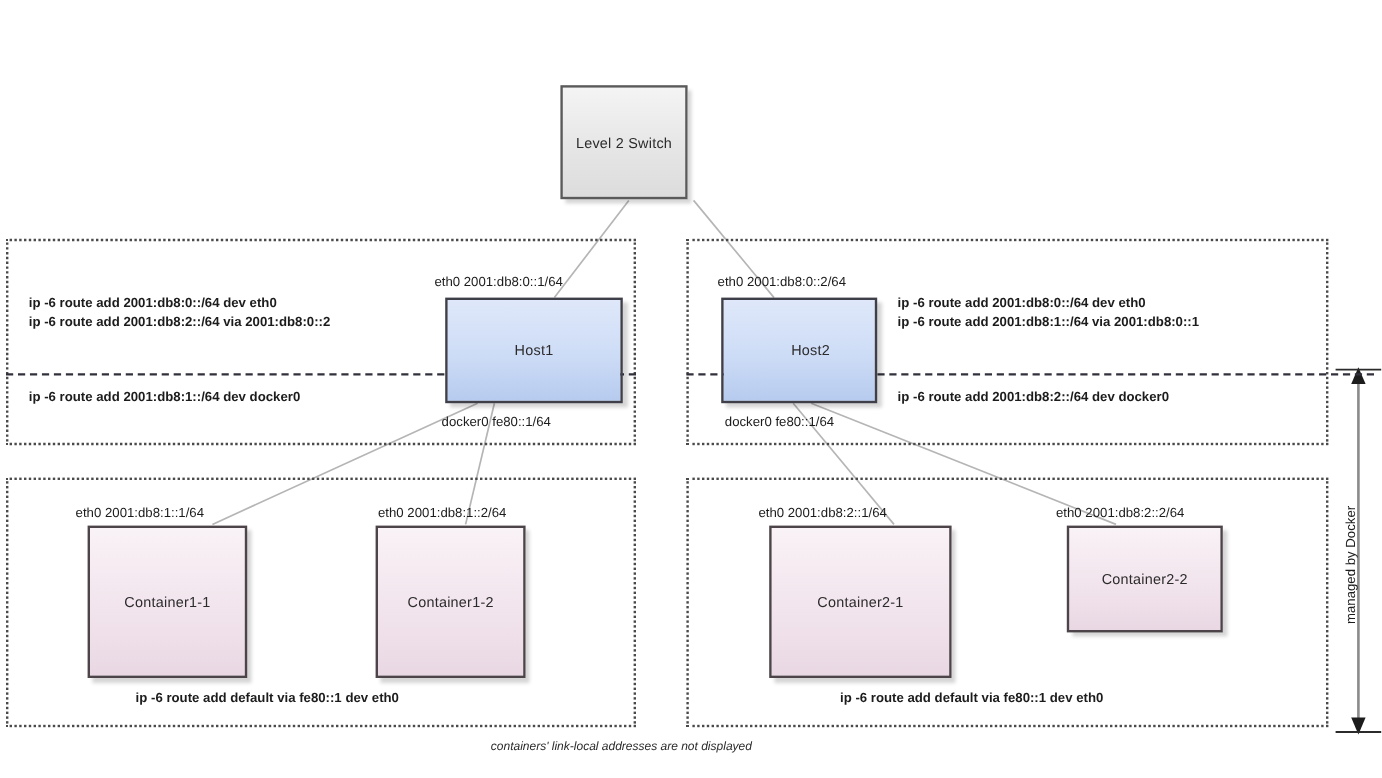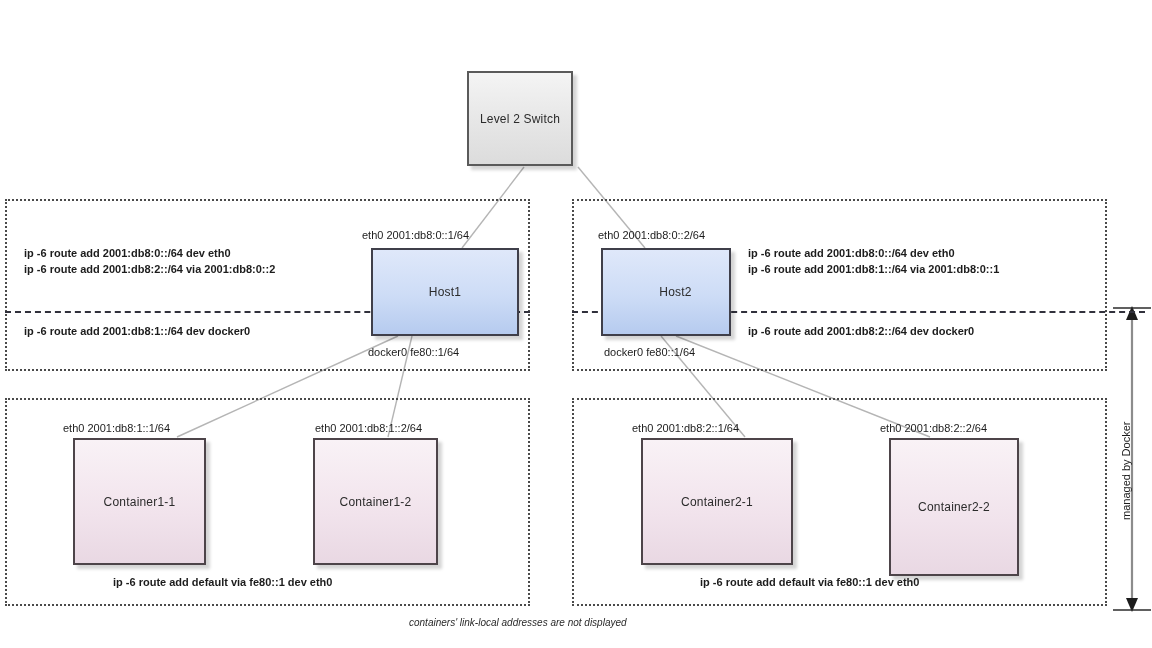--- a/index.html
+++ b/index.html
@@ -171,21 +171,21 @@
 
   <div class="lbl bold" style="left:113px; top:575px;">ip -6 route add default via fe80::1 dev eth0</div>
 
   <div class="group-box" style="left:572px; top:398px; width:535px; height:208px;"></div>
 
   <div class="node container" style="left:641px; top:438px; width:152px; height:127px;">
     <span>Container2-1</span>
   </div>
   <div class="lbl" style="left:632px; top:421px;">eth0 2001:db8:2::1/64</div>
 
-  <div class="node container" style="left:889px; top:438px; width:130px; height:138px;">
+  <div class="node container" style="left:889px; top:438px; width:130px; height:89px;">
     <span>Container2-2</span>
   </div>
   <div class="lbl" style="left:880px; top:421px;">eth0 2001:db8:2::2/64</div>
 
   <div class="lbl bold" style="left:700px; top:575px;">ip -6 route add default via fe80::1 dev eth0</div>
 
   <div class="span-label" style="left:1120px; top:520px;">managed by Docker</div>
 
   <div class="caption" style="left:409px; top:617px;">containers' link-local addresses are not displayed</div>
 

